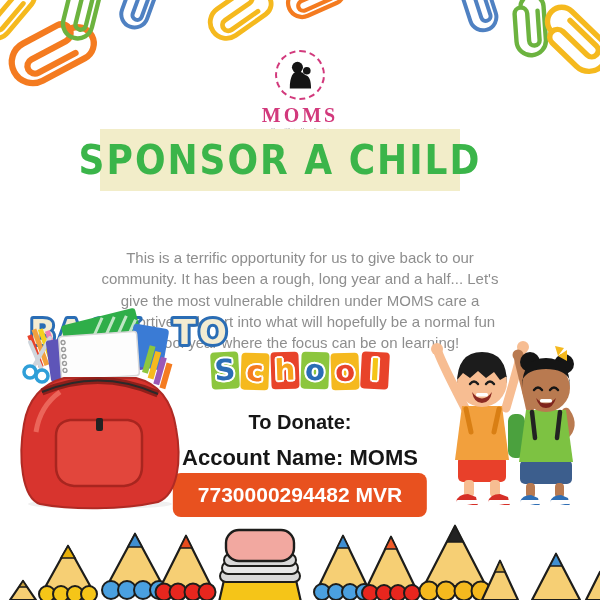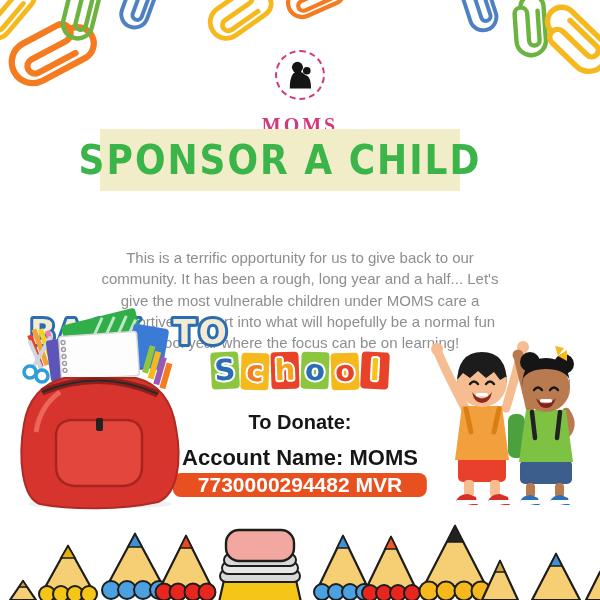--- a/index.html
+++ b/index.html
@@ -9,21 +9,21 @@
   }
   
   .clips{position:absolute;top:0;left:0;width:600px;height:150px;pointer-events:none;}
   
   .logo{position:absolute;top:50px;left:0;right:0;text-align:center;}
   .logo-circle{
     width:46px;height:46px;margin:0 auto;border:2.5px dashed #d2397c;border-radius:50%;
     display:flex;align-items:center;justify-content:center;background:#fff;
   }
   .logo-name{
-    margin-top:14px;font-family:"Liberation Serif",serif;font-size:20px;font-weight:bold;
+    margin-top:4px;font-family:"Liberation Serif",serif;font-size:20px;font-weight:bold;
     letter-spacing:3px;color:#d2397c;
   }
   .logo-tagline{font-size:6px;color:#9a9a9a;transform:scale(0.72);transform-origin:center top;}
   
   .banner{
     position:absolute;left:100px;top:129px;width:360px;height:62px;
     display:flex;align-items:center;justify-content:center;
   }
   .heading{
     font-family:"DejaVu Sans",sans-serif;font-stretch:condensed;font-weight:800;
@@ -53,21 +53,21 @@
   .donate-label{
     position:absolute;top:411px;left:0;right:0;text-align:center;
     font-weight:bold;font-size:20px;color:#161616;
   }
   .account-name{
     position:absolute;top:445px;left:0;right:0;text-align:center;
     font-weight:bold;font-size:22px;color:#161616;
   }
   .account-badge{
     position:absolute;top:473px;left:50%;transform:translateX(-50%);
-    padding:0 25px;border-radius:8px;color:#ffffff;font-weight:bold;font-size:21px;
+    padding:10px 25px;border-radius:8px;color:#ffffff;font-weight:bold;font-size:21px;
     white-space:nowrap;
   }
   
   .backpack{position:absolute;left:12px;top:308px;}
   .kids{position:absolute;left:418px;top:310px;}
   .pencils{position:absolute;left:0;bottom:0;}
 </style>
 </head>
 <body>
 

